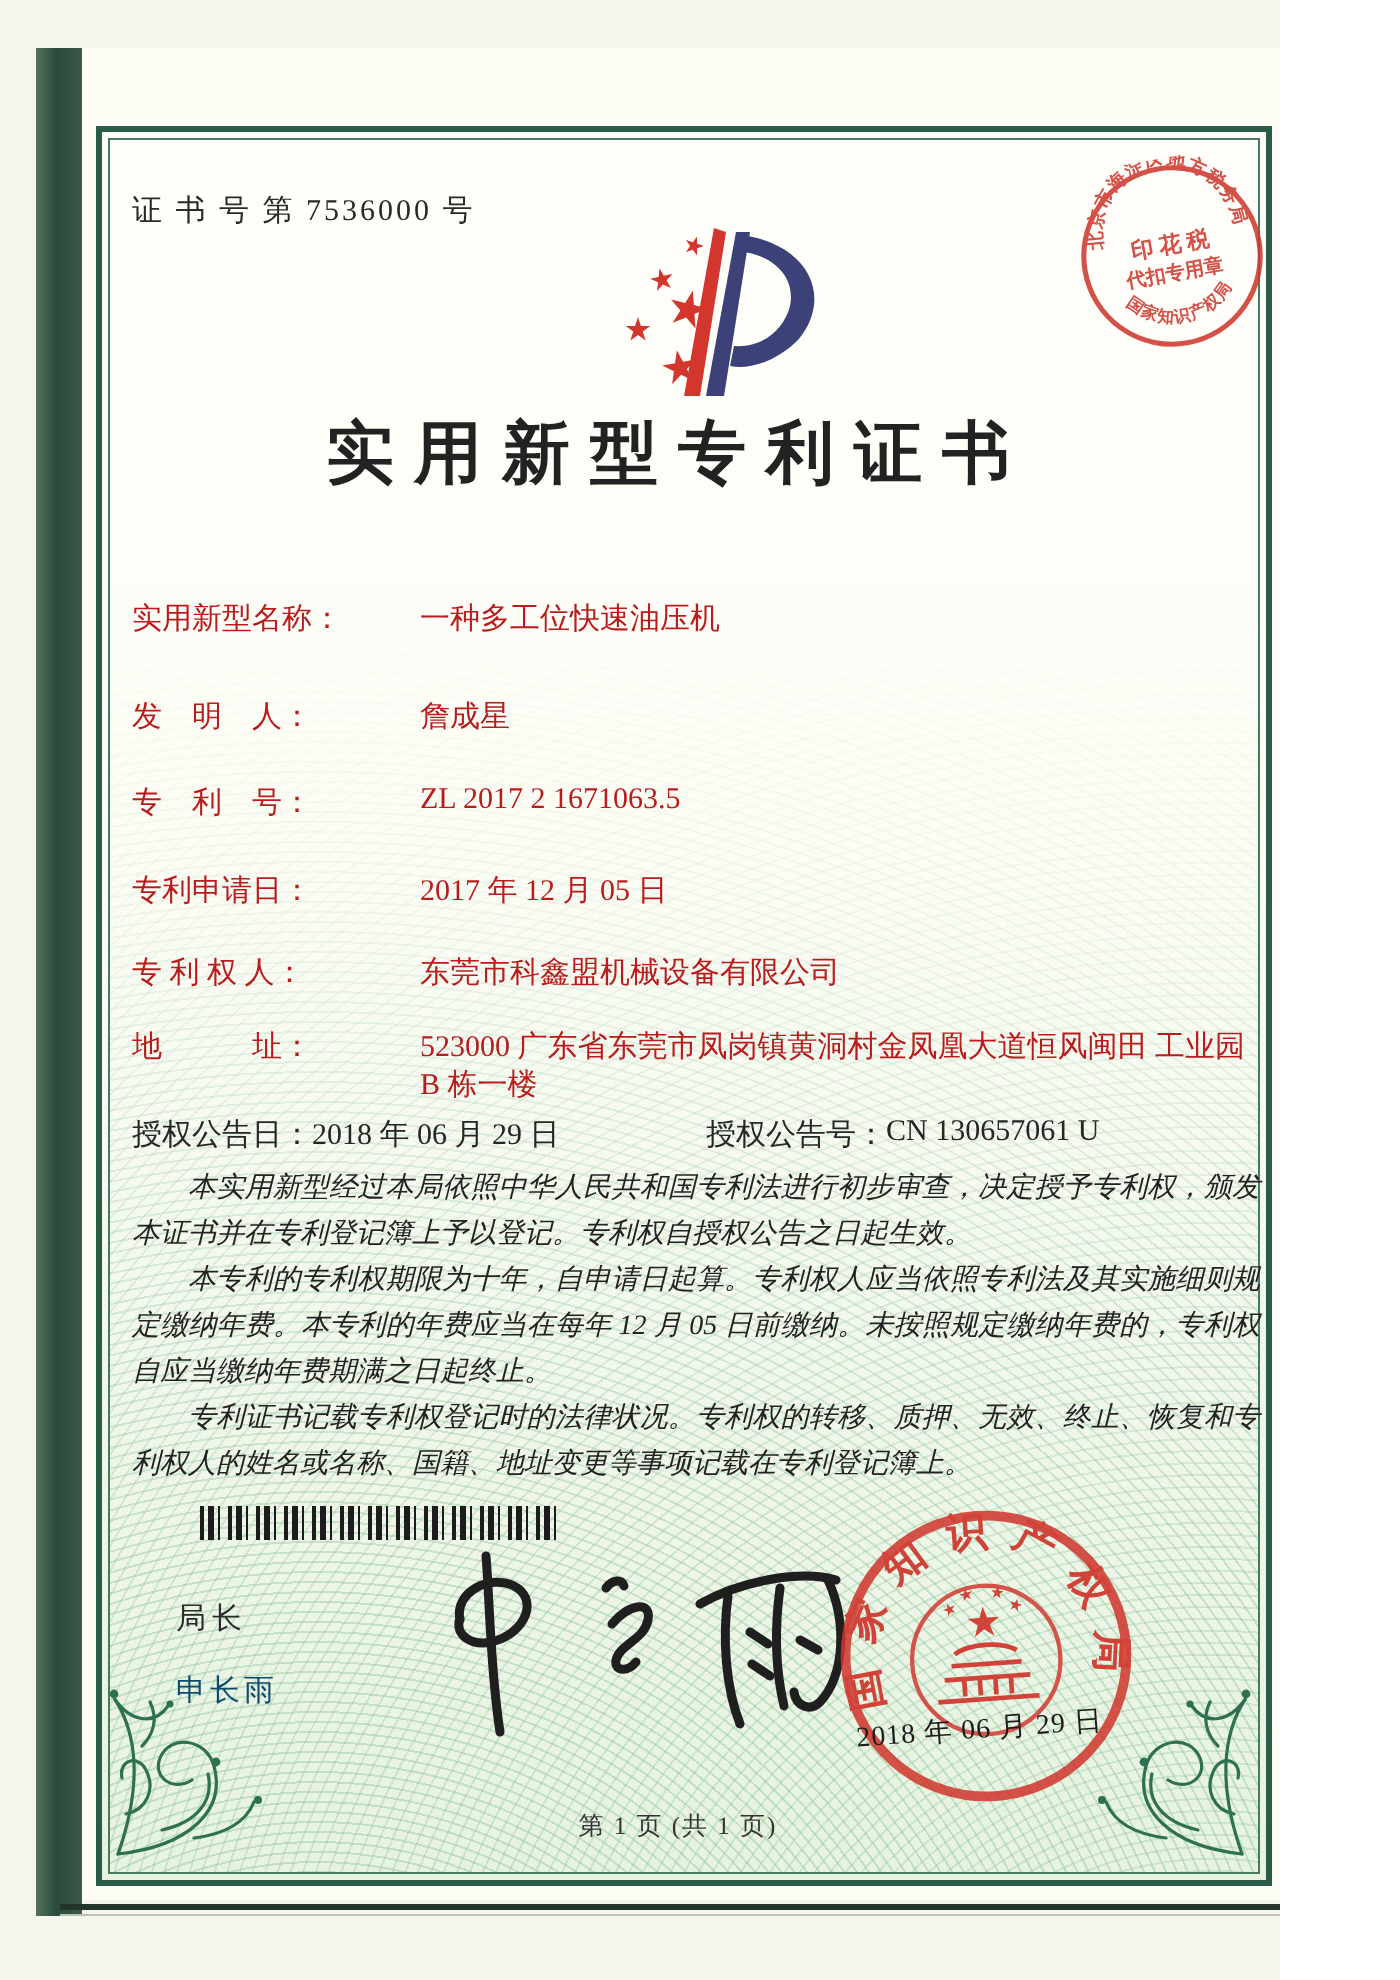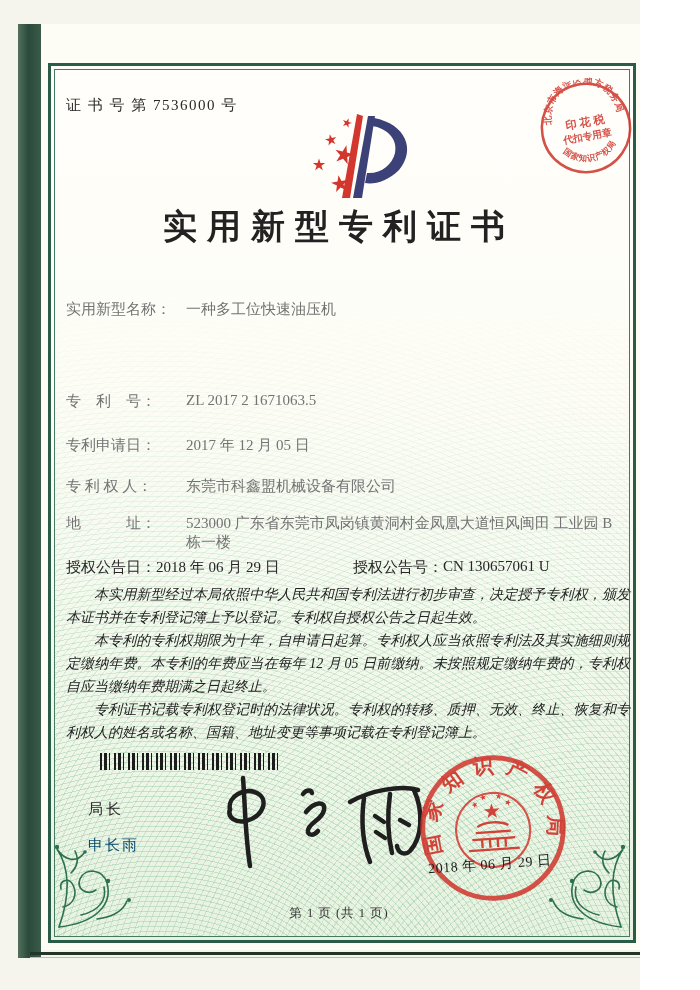--- a/index.html
+++ b/index.html
@@ -19,21 +19,21 @@
       repeating-radial-gradient(circle at 18% 122%, rgba(122,186,140,.34) 0 1px, rgba(0,0,0,0) 1px 5px),
       repeating-radial-gradient(circle at 96% 118%, rgba(122,186,140,.26) 0 1px, rgba(0,0,0,0) 1px 6px);
     -webkit-mask-image:linear-gradient(180deg,transparent 0 26%,rgba(0,0,0,.3) 46%,rgba(0,0,0,.75) 66%,#000 84%);
     mask-image:linear-gradient(180deg,transparent 0 26%,rgba(0,0,0,.3) 46%,rgba(0,0,0,.75) 66%,#000 84%);}
 
   .abs{position:absolute;}
   .cert-no{left:66px;top:96px;font-size:15px;letter-spacing:1.5px;color:#2a2a2a;}
   .title{left:48px;top:204px;width:582px;text-align:center;font-size:34px;font-weight:700;
          letter-spacing:10px;color:#222;}
 
-  .field{display:flex;left:66px;width:564px;font-size:15px;color:#737373;}
+  .field{display:flex;left:66px;width:564px;font-size:15px;color:#b91c1c;gap:24px;}
   .field .lbl{flex:0 0 120px;white-space:pre;}
   .field .val{flex:1;}
   .f-name{top:300px;} .f-inv{top:349px;} .f-pno{top:392px;} .f-fdate{top:436px;}
   .f-patee{top:477px;} .f-addr{top:514px;}
   .f-grant{top:558px;left:66px;width:564px;font-size:15px;color:#262626;display:flex;}
   .grant-col{display:flex;} .grant-col .lbl{white-space:pre;}
   .gc1{width:287px;}
 
   .body-text{left:66px;top:583px;width:564px;font-size:14px;line-height:23px;color:#222;text-align:justify;}
   .body-text p{margin:0;text-indent:2em;font-style:italic;}
@@ -139,20 +139,24 @@
       <polygon points="84,6 91,6 78,88 69,88"></polygon>
       <path d="M90,8 C122,14 132,40 115,60 C104,71 90,75 81,73 L83,63 C97,64 108,55 111,43 C114,28 102,18 88,16 Z"></path>
     </g>
   </svg>
 
   <div class="abs title">实用新型专利证书</div>
 
   <div class="abs field f-name">
     <span class="lbl">实用新型名称：</span>
     <span class="val">一种多工位快速油压机</span>
+  </div>
+  <div class="abs field f-inv">
+    <span class="lbl">发　明　人：</span>
+    <span class="val">詹成星</span>
   </div>
   <div class="abs field f-pno">
     <span class="lbl">专　利　号：</span>
     <span class="val">ZL 2017 2 1671063.5</span>
   </div>
   <div class="abs field f-fdate">
     <span class="lbl">专利申请日：</span>
     <span class="val">2017 年 12 月 05 日</span>
   </div>
   <div class="abs field f-patee">

